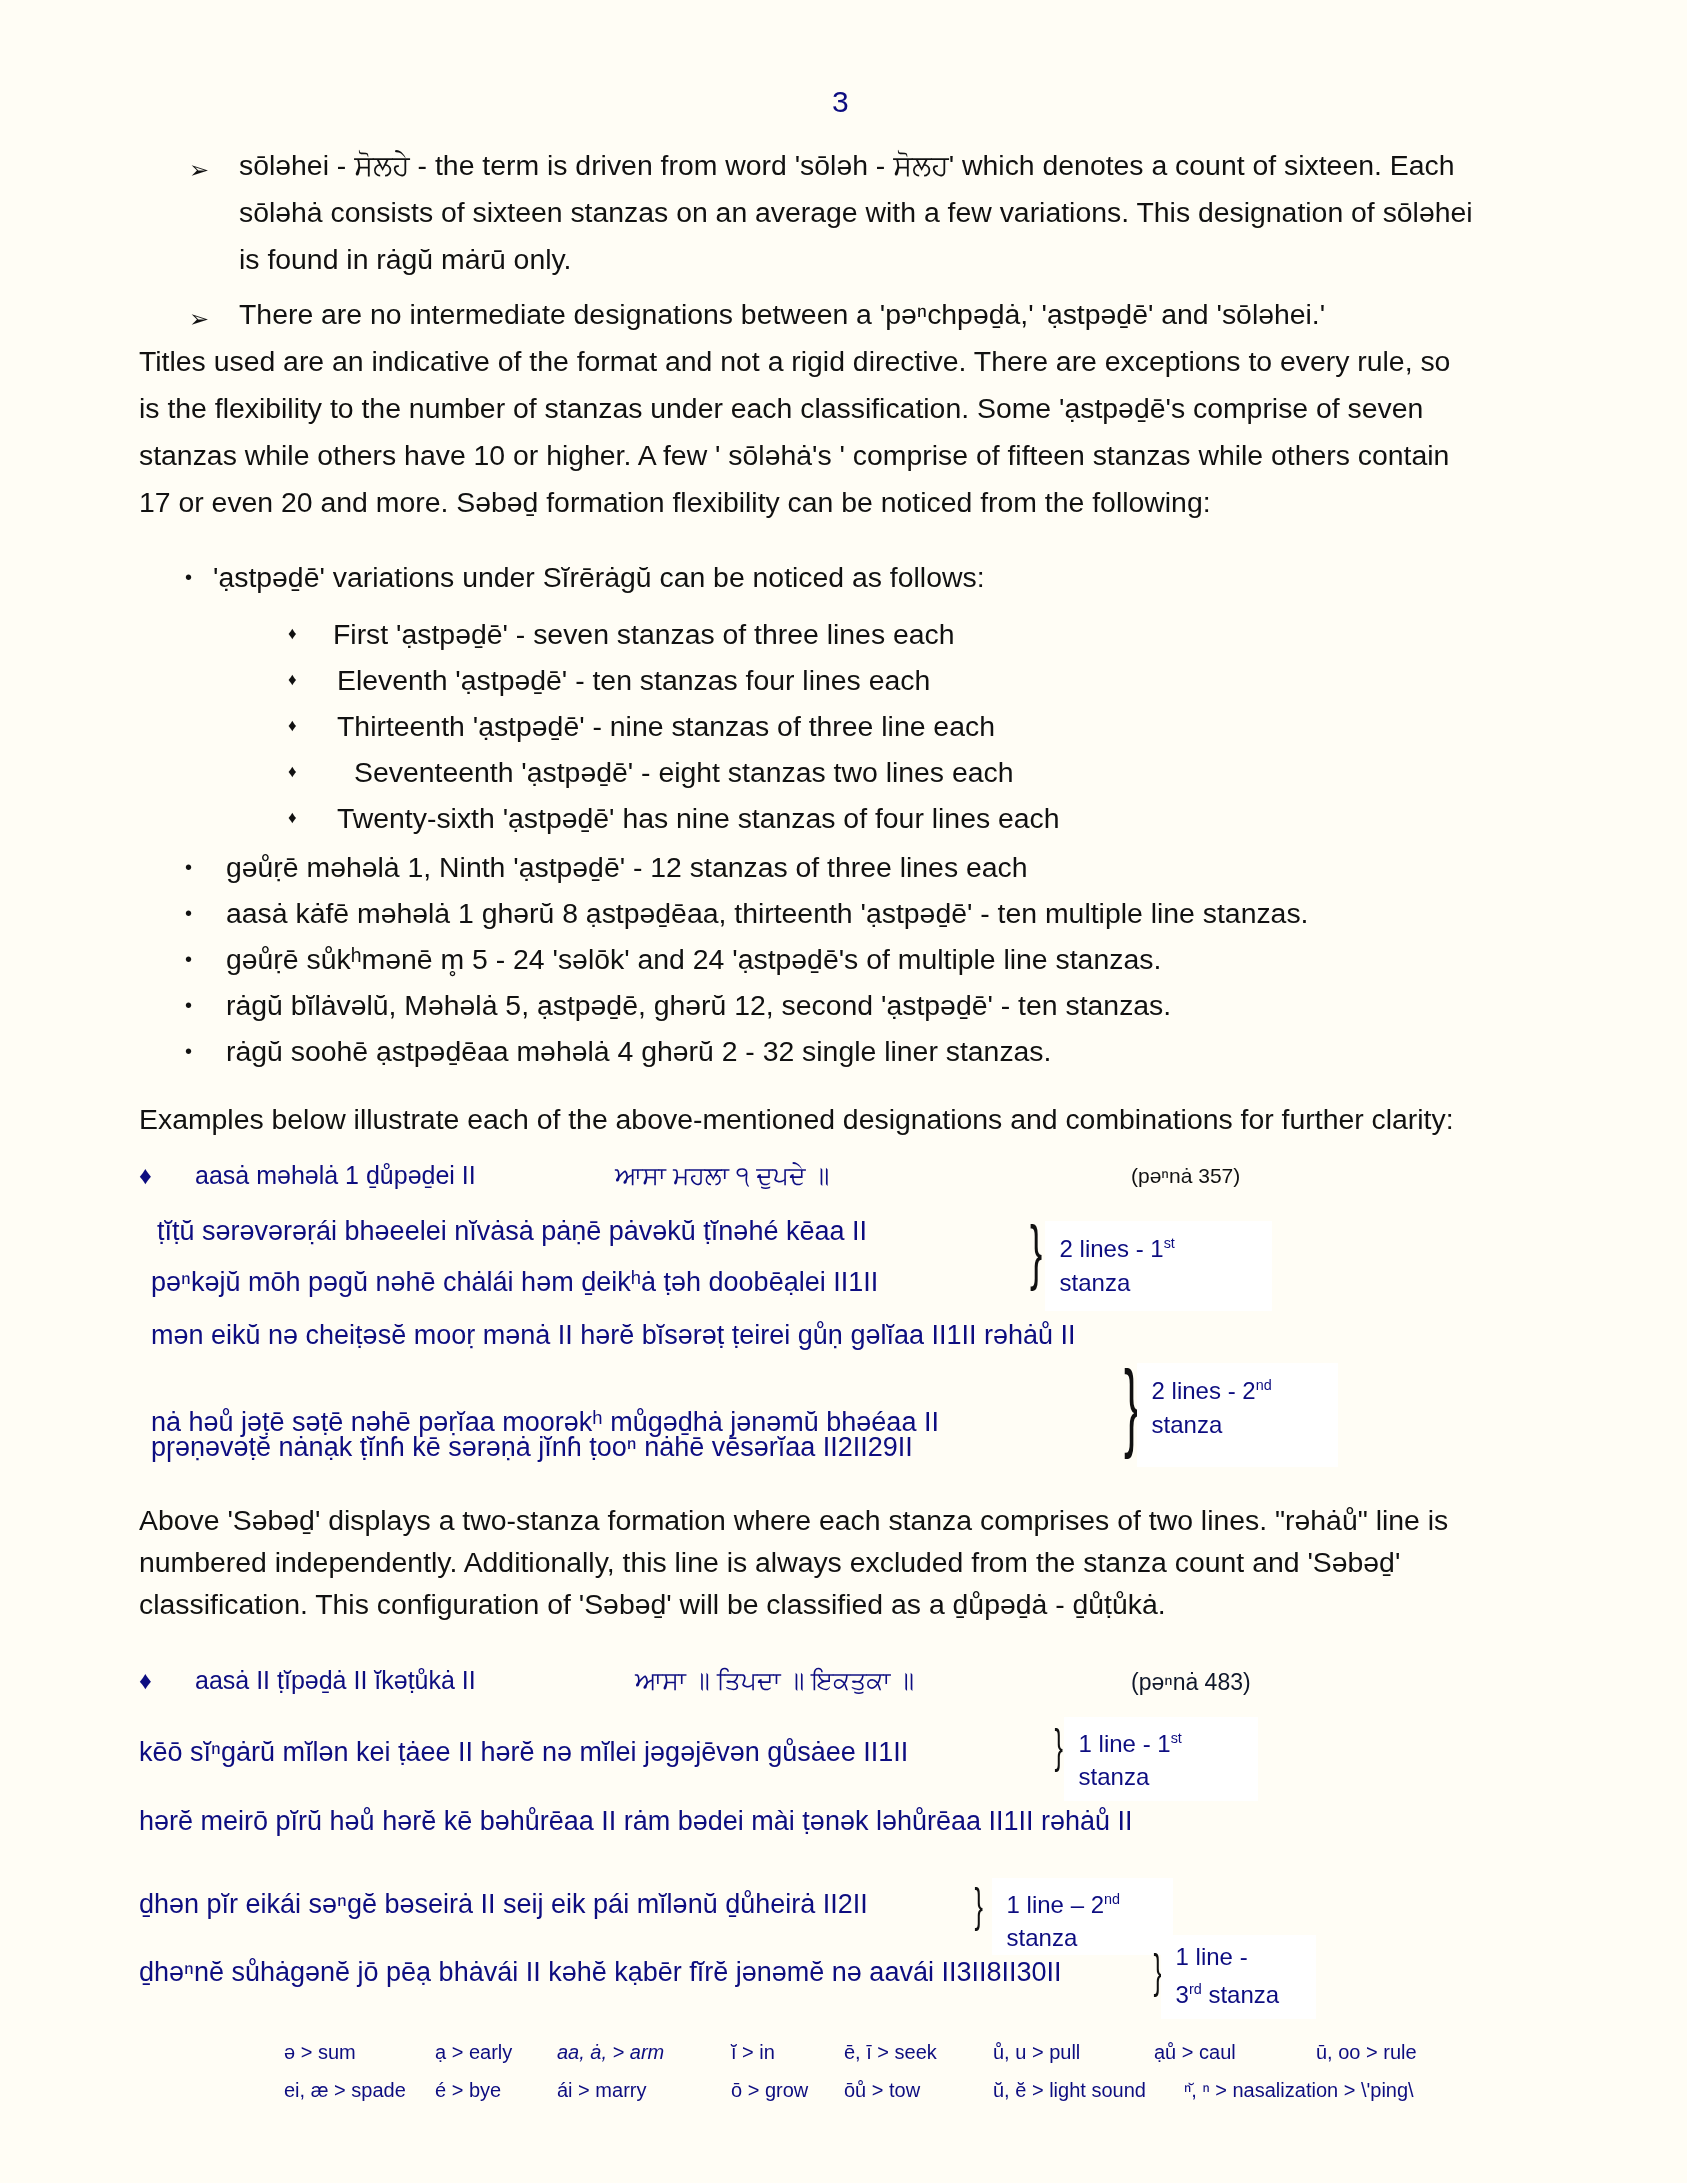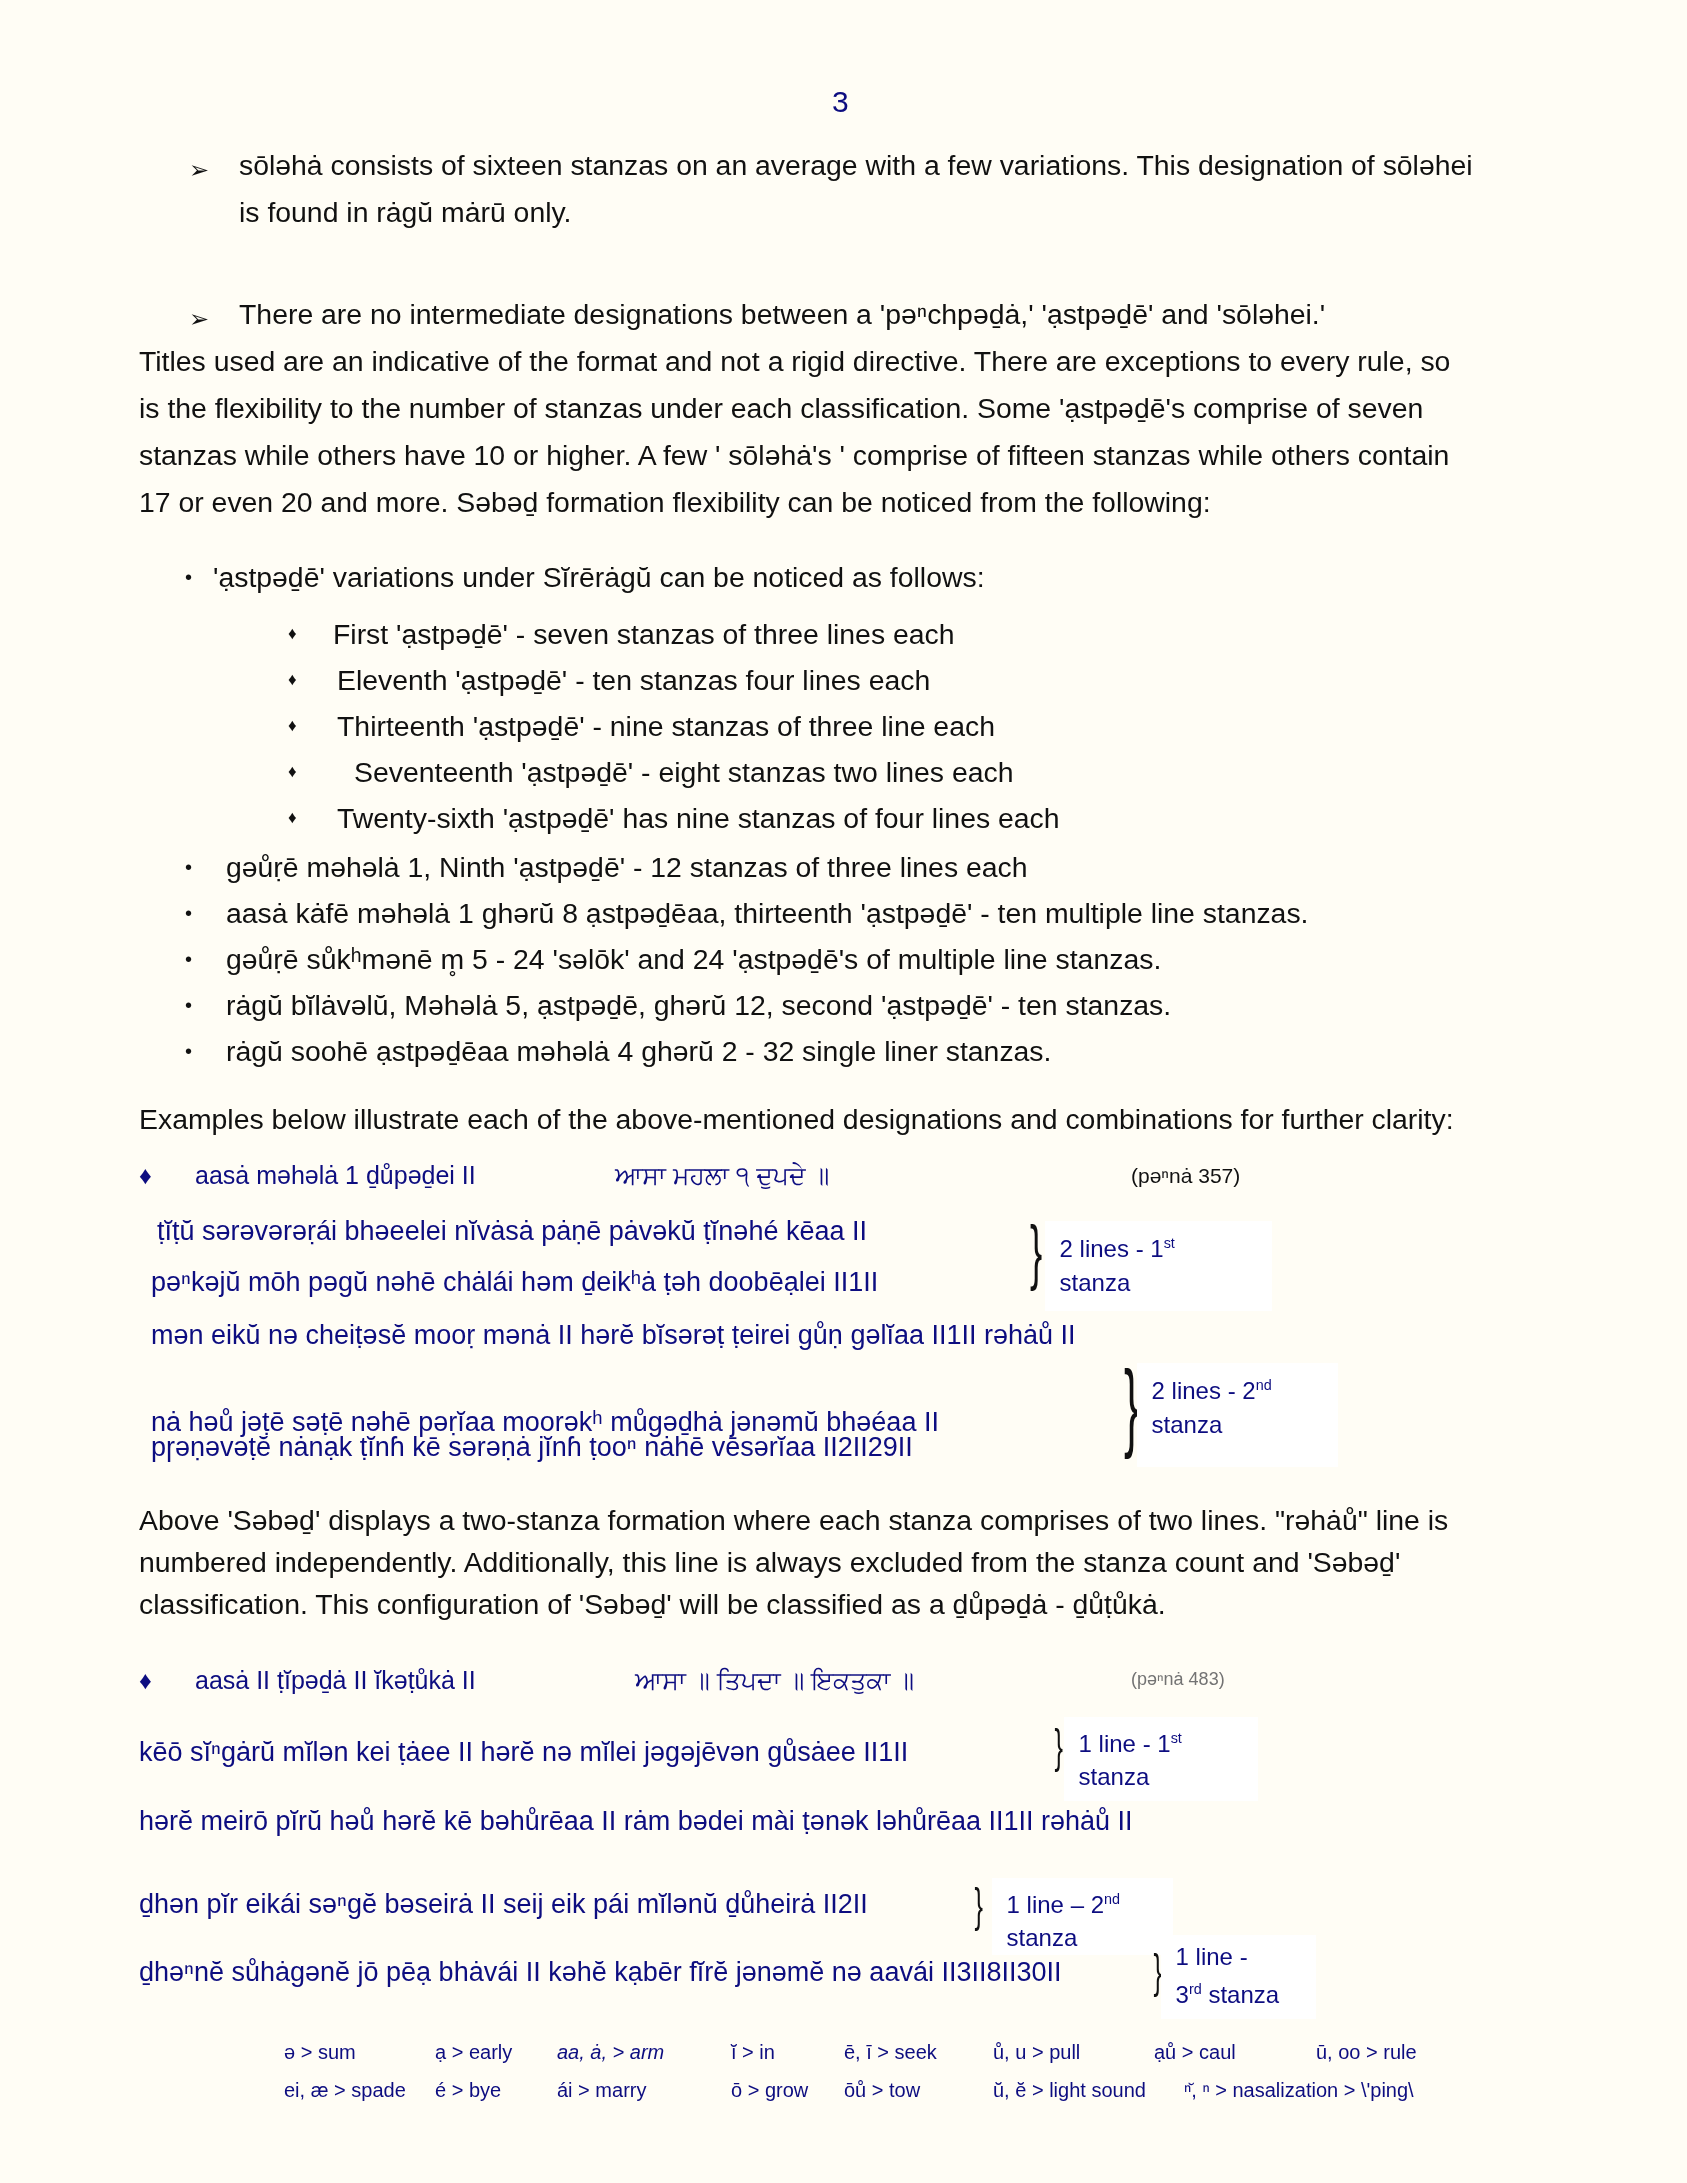--- a/index.html
+++ b/index.html
@@ -26,20 +26,21 @@
   sup { font-size: 60%; }
 </style>
 </head>
 <body>
 
 <div class="abs pagenum">3</div>
 
 <div class="abs body-text arrow-item" style="top:142px;">
   <span class="arrow" style="top:4px;">➢</span>
   <div class="txt">
+    <div>sōləhei - ਸੋਲਹੇ - the term is driven from word 'sōləh - ਸੋਲਹ' which denotes a count of sixteen. Each</div>
     <div>sōləhȧ consists of sixteen stanzas on an average with a few variations. This designation of sōləhei</div>
     <div>is found in rȧgŭ mȧrū only.</div>
   </div>
 </div>
 <div class="abs body-text arrow-item" style="top:291px;">
   <span class="arrow" style="top:4px;">➢</span>
   <div class="txt">There are no intermediate designations between a 'pəⁿchpəḏȧ,' 'ạstpəḏē' and 'sōləhei.'</div>
 </div>
 
 <div class="abs body-text para" style="top:338px;">
@@ -99,21 +100,21 @@
 <div class="abs body-text para" style="top:1499px; line-height:42px;">
   <div>Above 'Səbəḏ' displays a two-stanza formation where each stanza comprises of two lines. "rəhȧů" line is</div>
   <div>numbered independently. Additionally, this line is always excluded from the stanza count and 'Səbəḏ'</div>
   <div>classification. This configuration of 'Səbəḏ' will be classified as a ḏůpəḏȧ - ḏůṭůkȧ.</div>
 </div>
 
 <div class="abs ex" style="top:1666px; left:139px; font-size:25px;">
   <span>♦</span>
   <span style="position:absolute; left:56px;">aasȧ II ṭĭpəḏȧ II ĭkəṭůkȧ II</span>
   <span style="position:absolute; left:496px;">ਆਸਾ ॥ ਤਿਪਦਾ ॥ ਇਕਤੁਕਾ ॥</span>
-  <span style="position:absolute; left:992px; font-size:18px; color:#737373; top:2.6px;">(pəⁿnȧ 483)</span>
+  <span style="position:absolute; left:992px; font-size:23px; color:#0f172a; top:2.6px;">(pəⁿnȧ 483)</span>
 </div>
 
 <div class="abs ex" style="top:1737px; left:139px;">kēō sĭⁿgȧrŭ mĭlən  kei  ṭȧee II hərĕ  nə  mĭlei  jəgəjēvən  gůsȧee II1II</div>
 <div class="abs ex" style="top:1806px; left:139px;">hərĕ meirō  pĭrŭ həů  hərĕ  kē  bəhůrēaa II rȧm  bədei mài  ṭənək ləhůrēaa II1II rəhȧů II</div>
 <div class="abs ex" style="top:1889px; left:139px;">ḏhən pĭr eikái  səⁿgĕ  bəseirȧ II seij  eik pái  mĭlənŭ ḏůheirȧ II2II</div>
 <div class="abs ex" style="top:1957px; left:139px;">ḏhəⁿnĕ sůhȧgənĕ jō pēạ bhȧvái II kəhĕ kạbēr fĭrĕ jənəmĕ nə aavái II3II8II30II</div>
 
 <div class="abs brace" style="top:1723px; left:1051px; font-size:46px; line-height:46px; transform:scaleX(0.55);">}</div>
 <div class="abs note-box" style="top:1717px; left:1064px; width:165px; height:73px; line-height:33px;">
   <div><span>1 line - 1</span><sup>st</sup></div>

